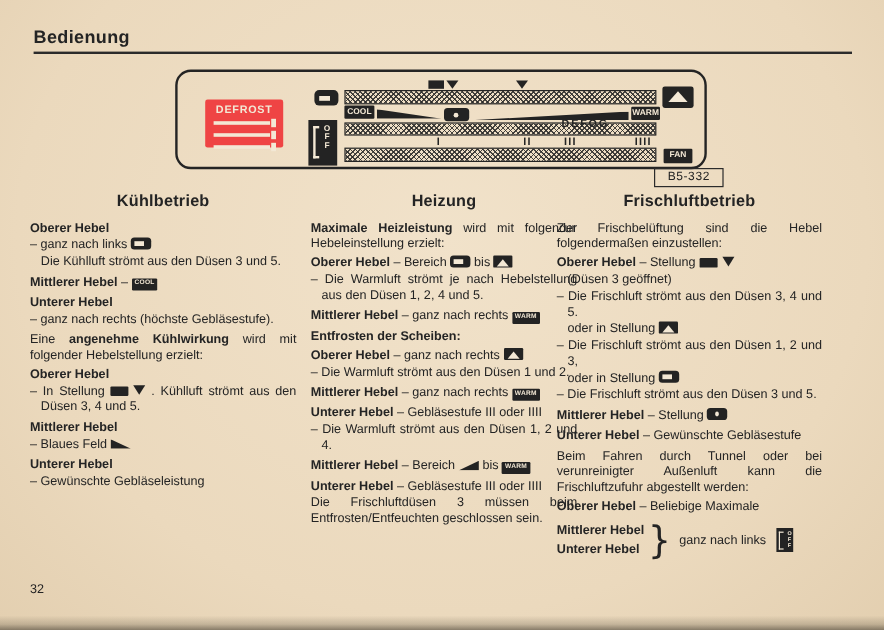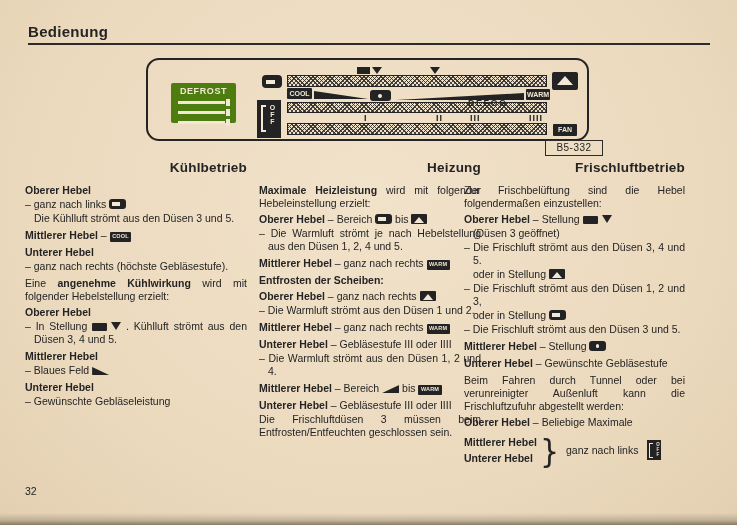--- a/index.html
+++ b/index.html
@@ -18,21 +18,21 @@
            border:2px solid #242424; border-radius:13px; }
   .hatch { position:absolute; border:1px solid #242424;
     background-image:
       repeating-linear-gradient(45deg, rgba(40,40,40,.85) 0 1px, transparent 1px 3px),
       repeating-linear-gradient(-45deg, rgba(40,40,40,.85) 0 1px, transparent 1px 3px); }
   .track-a { left:139px; top:15px; width:260px; height:12px; }
   .track-b { left:139px; top:42px; width:260px; height:11px; }
   .track-c { left:139px; top:63px; width:260px; height:12px; }
 
   .defrost { position:absolute; left:23px; top:23px; width:65px; height:40px;
-             background:#4d7c0f; border-radius:2px; padding-top:3px; }
+             background:#ef4444; border-radius:2px; padding-top:3px; }
   .defrost .t { color:#f3e8d5; font-size:9px; font-weight:bold; text-align:center; letter-spacing:.6px; }
   .defrost .row { display:flex; align-items:center; width:52px; margin:3px auto 0; }
   .defrost .line { flex:1; height:2.5px; background:#f3e8d5; }
   .defrost .hdl { width:3.5px; height:7px; background:#f3e8d5; margin-left:1px; }
 
   .mini-lever { position:absolute; left:114px; top:15px; width:20px; height:13px;
                 background:#232323; border-radius:4px; }
   .mini-lever::after { content:""; position:absolute; left:4px; top:4.5px; width:9px; height:4px; background:#f3e8d5; }
 
   .off-switch { position:absolute; left:109px; top:40px; width:24px; height:38px; background:#232323; }
@@ -71,21 +71,21 @@
   .ticks span:nth-child(2){ left:288px; }
   .ticks span:nth-child(3){ left:322px; }
   .ticks span:nth-child(4){ left:381px; }
 
   .fig { position:absolute; left:545px; top:140px; width:58px; height:16px; border:1.5px solid #2b2b2b;
          font-size:10px; line-height:13px; text-align:center; letter-spacing:.5px; }
 
   
   .col { position:absolute; top:161px; width:222px; font-size:10.5px; line-height:13px; text-align:justify; }
   #col1 { left:25px; } #col2 { left:259px; } #col3 { left:464px; width:221px; }
-  .col h2 { font-size:13.5px; margin:0 0 10px; text-align:right; letter-spacing:.2px; }
+  .col h2 { font-size:13.5px; margin:0 0 10px; text-align:center; letter-spacing:.2px; }
   .col p { margin:0 0 1px; }
   .j   { margin-bottom:2px !important; }
   .b   { padding-left:9px; text-indent:-9px; }
   .ind { padding-left:9px; }
   .mt3 { margin-top:3px !important; }
   .mt4 { margin-top:4px !important; }
 
   
   .ic { display:inline-block; vertical-align:-1px; }
   .ic-lever { width:17px; height:10px; background:#232323; border-radius:3px; position:relative; }

